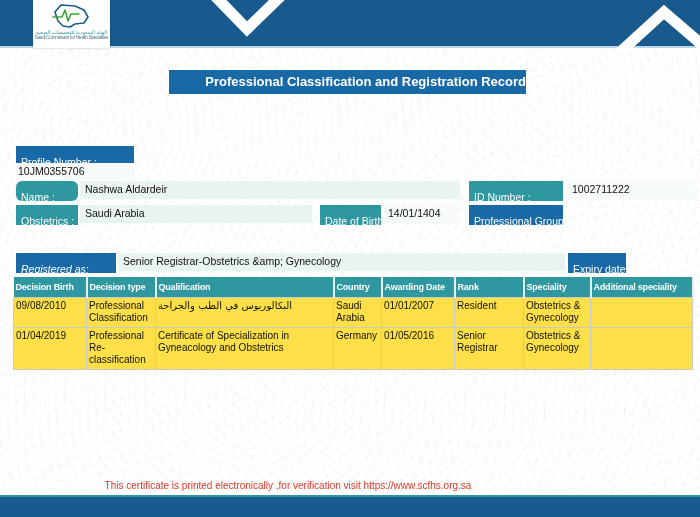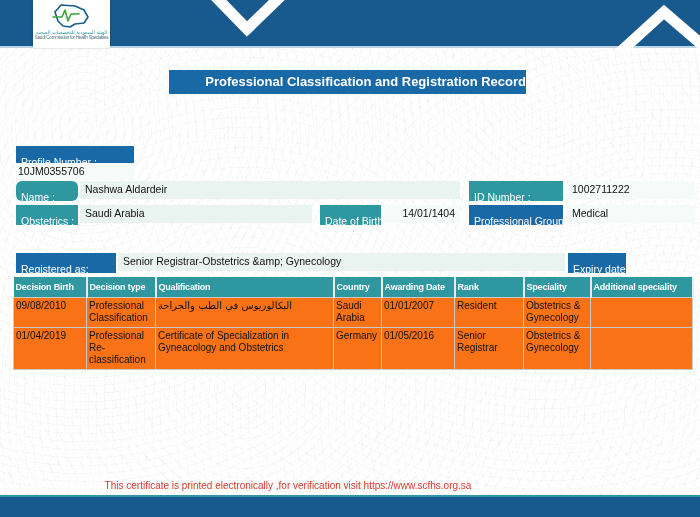--- a/index.html
+++ b/index.html
@@ -41,21 +41,21 @@
   .val.strip { background:#e9f3f0; }
   .val.lite  { background:#f6faf9; }
 
   table.records { position:absolute; left:13px; top:277px; border-collapse:collapse; table-layout:fixed; }
   table.records th {
     background:#2f97a0; color:#ffffff; font-size:9px; font-weight:bold; letter-spacing:-0.2px;
     text-align:left; vertical-align:middle; padding:3px 2px; border-right:2px solid #e4efec;
     white-space:nowrap; overflow:hidden; height:14px;
   }
   table.records td {
-    background:#f97316; color:#111111; font-size:10px; text-align:left; vertical-align:top;
+    background:#fde047; color:#111111; font-size:10px; text-align:left; vertical-align:top;
     padding:2px 2px 3px 2px; border:1px solid #c9c9c9; line-height:12px;
   }
   td.ar { font-family:"DejaVu Sans", sans-serif; font-size:9.5px; }
 
   .footer-note { position:absolute; left:0; top:480px; width:576px; text-align:center;
     color:#d93a2b; font-size:10px; }
 
   .bottom-line { position:absolute; left:0; top:495px; width:700px; height:2px; background:#2f97a0; }
   .bottom-bar  { position:absolute; left:0; top:497px; width:700px; height:20px; background:#185a8d; }
 </style>
@@ -85,25 +85,24 @@
   <div class="val lite" style="left:16px; top:163px; width:118px; height:17px; padding-left:2px;">10JM0355706</div>
 
   <div class="lbl teal" style="left:16px; top:181px; width:62px; height:18px;border-radius:6px;">Name :</div>
   <div class="val strip" style="left:80px; top:181px; width:380px; height:18px;">Nashwa Aldardeir</div>
   <div class="lbl teal" style="left:469px; top:181px; width:94px; height:18px;">ID Number :</div>
   <div class="val lite" style="left:567px; top:181px; width:128px; height:18px;">1002711222</div>
 
   <div class="lbl teal" style="left:16px; top:205px; width:62px; height:18px;">Obstetrics :</div>
   <div class="val strip" style="left:80px; top:205px; width:232px; height:18px;">Saudi Arabia</div>
   <div class="lbl teal" style="left:320px; top:205px; width:61px; height:18px;">Date of Birth:</div>
-  <div class="val lite" style="left:383px; top:205px; width:77px; height:18px;text-align:right;">14/01/1404</div>
+  <div class="val lite" style="left:383px; top:205px; width:77px; height:18px;">14/01/1404</div>
   <div class="lbl blue" style="left:469px; top:205px; width:94px; height:18px;">Professional Group:</div>
-  <div class="val lite" style="left:567px; top:205px; width:128px; height:18px;">Medical</div>
 
-  <div class="lbl blue" style="left:16px; top:253px; width:100px; height:18px;">Registered as:</div>
+  <div class="lbl blue" style="left:16px; top:253px; width:100px; height:18px;font-style:italic;">Registered as:</div>
   <div class="val strip" style="left:118px; top:253px; width:447px; height:18px;">Senior Registrar-Obstetrics &amp;amp; Gynecology</div>
   <div class="lbl blue" style="left:568px; top:253px; width:58px; height:18px;">Expiry date :</div>
   <div class="val lite" style="left:628px; top:253px; width:68px; height:18px;margin-top:40px;">31/03/2021</div>
 
   <table class="records">
     <colgroup>
       <col style="width:73px">
         <col style="width:69px">
         <col style="width:178px">
         <col style="width:48px">

